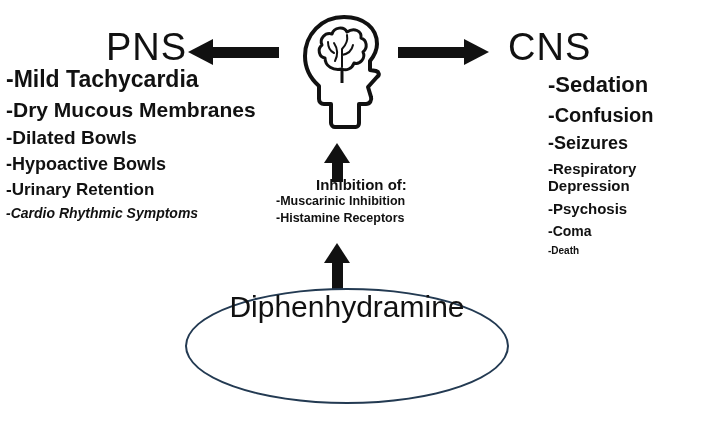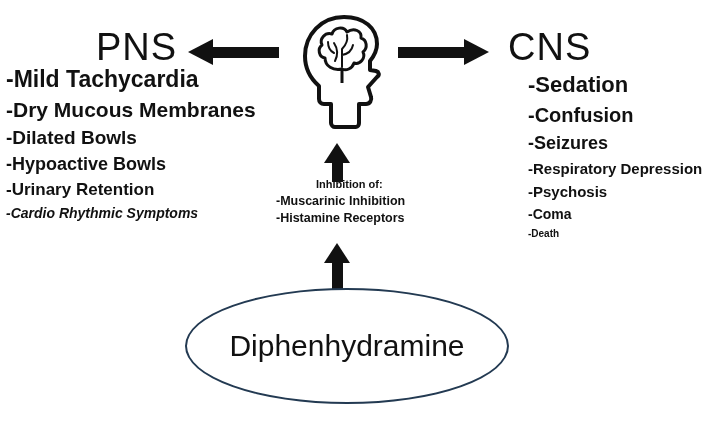--- a/index.html
+++ b/index.html
@@ -2,21 +2,21 @@
 <html><head>
 <meta charset="utf-8">
 <style>
   html,body{margin:0;padding:0;background:#fff;}
   .canvas{
     position:relative;width:720px;height:422px;background:#fff;overflow:hidden;
     font-family:"Liberation Sans",sans-serif;color:#111;
   }
   
   .side-label{position:absolute;font-size:38px;font-weight:500;letter-spacing:1px;}
-  .pns-label{left:96px;top:26px;}
+  .pns-label{left:106px;top:26px;}
   .cns-label{left:508px;top:26px;}
 
   
   .h-arrow{position:absolute;display:flex;align-items:center;}
   .h-arrow .shaft{height:11px;background:#111;}
   .tri-left{width:0;height:0;border-top:13px solid transparent;border-bottom:13px solid transparent;border-right:25px solid #111;}
   .tri-right{width:0;height:0;border-top:13px solid transparent;border-bottom:13px solid transparent;border-left:25px solid #111;}
   .arrow-to-pns{left:188px;top:39px;}
   .arrow-to-cns{left:398px;top:39px;}
 
@@ -36,40 +36,40 @@
   ul.effects{list-style:none;margin:0;padding:0;position:absolute;font-weight:600;}
   .pns-list{left:6px;top:66px;}
   .pns-list li{margin-bottom:5px;}
   .pns-list li:nth-child(1){font-size:23px;}
   .pns-list li:nth-child(2){font-size:21px;}
   .pns-list li:nth-child(3){font-size:19px;}
   .pns-list li:nth-child(4){font-size:18px;}
   .pns-list li:nth-child(5){font-size:17px;}
   .pns-list li:nth-child(6){font-size:14px;font-style:italic;}
 
-  .cns-list{left:528px;top:72px;}
+  .cns-list{left:548px;top:72px;}
   .cns-list li{margin-bottom:6px;}
   .cns-list li:nth-child(1){font-size:22px;}
   .cns-list li:nth-child(2){font-size:20px;}
   .cns-list li:nth-child(3){font-size:18px;}
   .cns-list li:nth-child(4){font-size:15px;}
   .cns-list li:nth-child(5){font-size:15px;}
   .cns-list li:nth-child(6){font-size:14px;}
   .cns-list li:nth-child(7){font-size:10px;}
 
   
   .inhibition{position:absolute;left:276px;top:176px;font-size:12.5px;line-height:17px;}
-  .inhibition .title{font-weight:700;font-size:11px;padding-left:40px;}
+  .inhibition .title{font-weight:700;font-size:15px;padding-left:40px;}
   .inhibition ul{list-style:none;margin:0;padding:0;font-weight:600;}
 
   
   .drug-ellipse{
     position:absolute;left:185px;top:288px;width:320px;height:112px;
     border:2px solid #233a52;border-radius:50%;
-    display:flex;align-items:center;justify-content:center;
+    display:flex;justify-content:center;
   }
   .drug-ellipse span{font-size:30px;color:#111;}
 </style>
 </head>
 <body>
 
 <div class="canvas">
 
   <div class="side-label pns-label">PNS</div>
   <div class="side-label cns-label">CNS</div>

